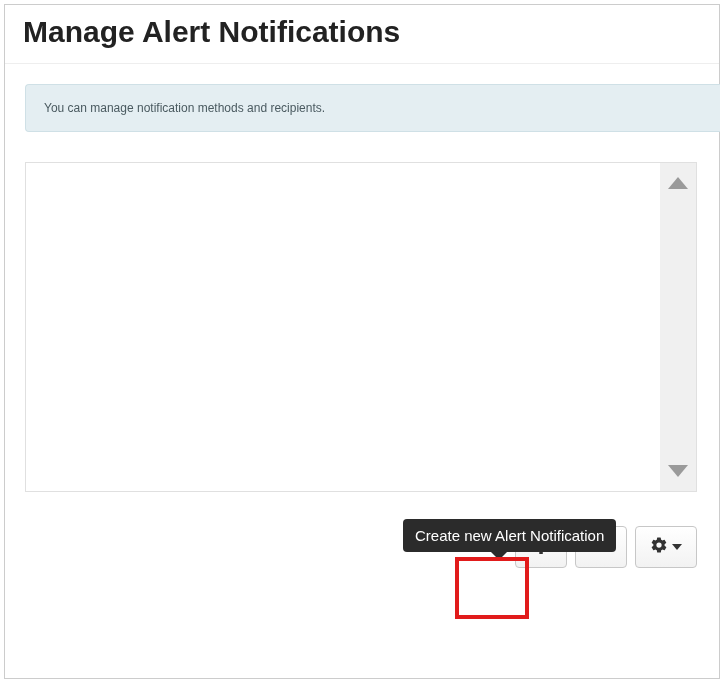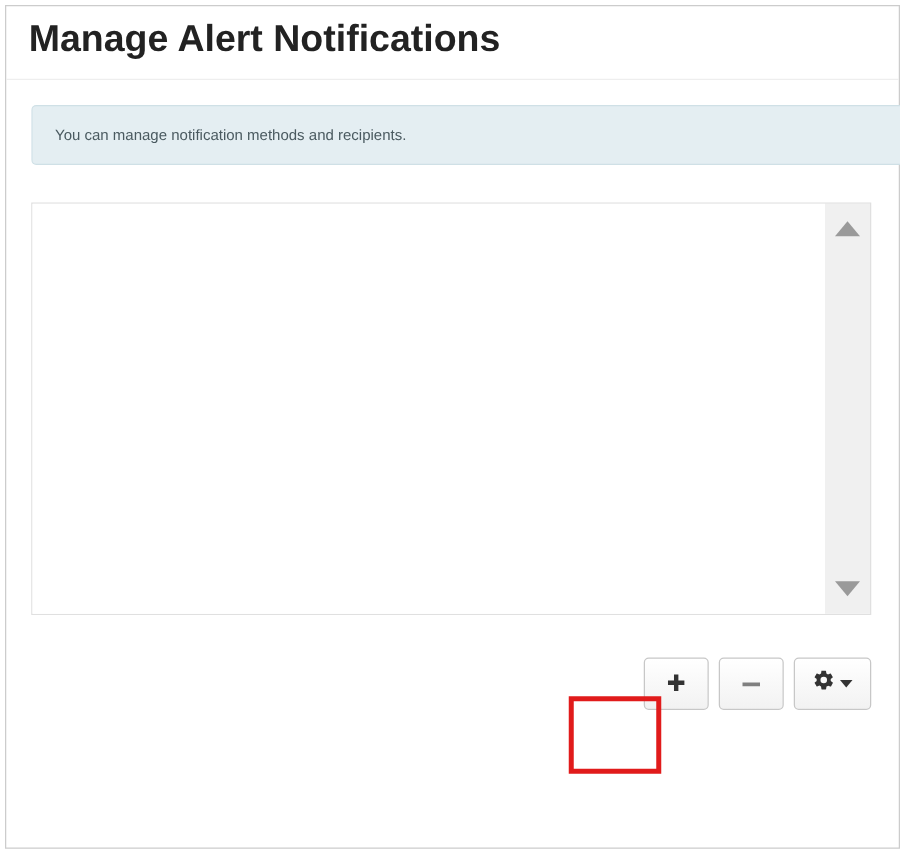--- a/index.html
+++ b/index.html
@@ -154,14 +154,15 @@
         <span class="gear-icon">
           <svg viewBox="0 0 24 24" fill="#333">
               <path d="M19.4 13a7.5 7.5 0 0 0 .1-1 7.5 7.5 0 0 0-.1-1l2.1-1.6a.5.5 0 0 0 .1-.6l-2-3.5a.5.5 0 0 0-.6-.2l-2.5 1a7.3 7.3 0 0 0-1.7-1l-.4-2.6A.5.5 0 0 0 14 2h-4a.5.5 0 0 0-.5.4l-.4 2.6a7.3 7.3 0 0 0-1.7 1l-2.5-1a.5.5 0 0 0-.6.2l-2 3.5a.5.5 0 0 0 .1.6L4.5 11a7.5 7.5 0 0 0-.1 1 7.5 7.5 0 0 0 .1 1l-2.1 1.6a.5.5 0 0 0-.1.6l2 3.5a.5.5 0 0 0 .6.2l2.5-1a7.3 7.3 0 0 0 1.7 1l.4 2.6A.5.5 0 0 0 10 22h4a.5.5 0 0 0 .5-.4l.4-2.6a7.3 7.3 0 0 0 1.7-1l2.5 1a.5.5 0 0 0 .6-.2l2-3.5a.5.5 0 0 0-.1-.6ZM12 15.5A3.5 3.5 0 1 1 15.5 12 3.5 3.5 0 0 1 12 15.5Z"></path>
             </svg>
         </span>
         <span class="caret-down"></span>
       </button>
     </div>
   </div>
 
+  <div class="tooltip" style="left:398px; top:514px;">Create new Alert Notification</div>
   <div class="highlight-box" id="hl" style="left: 450px; top: 552px; width: 74px; height: 62px;"></div>
 </div>
 
 </body></html>

